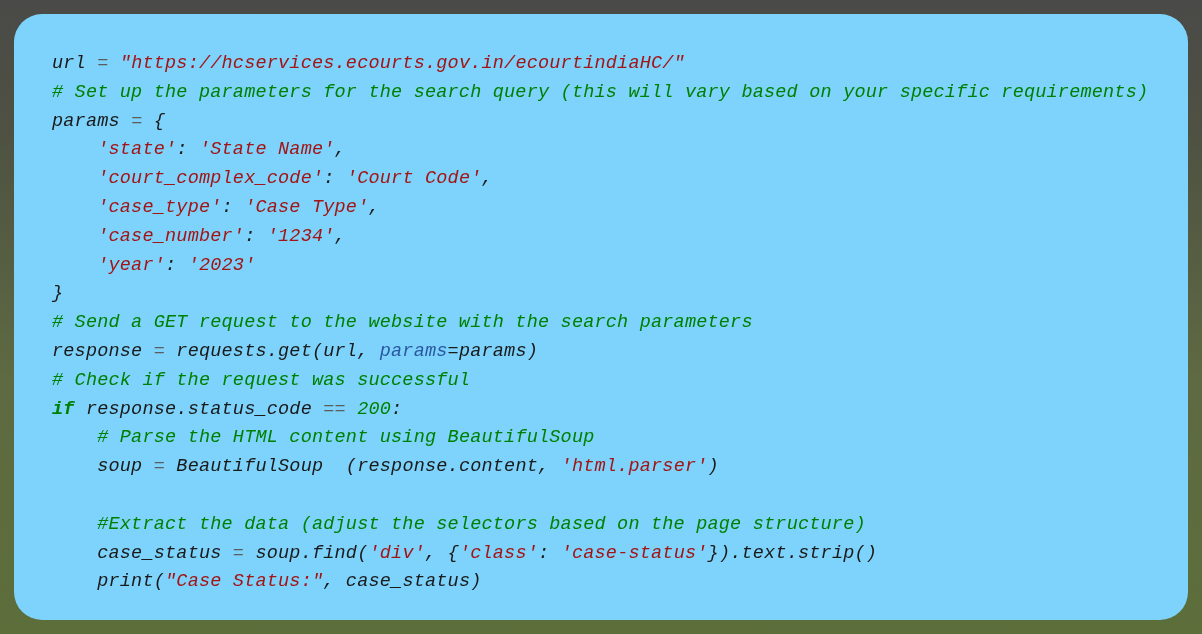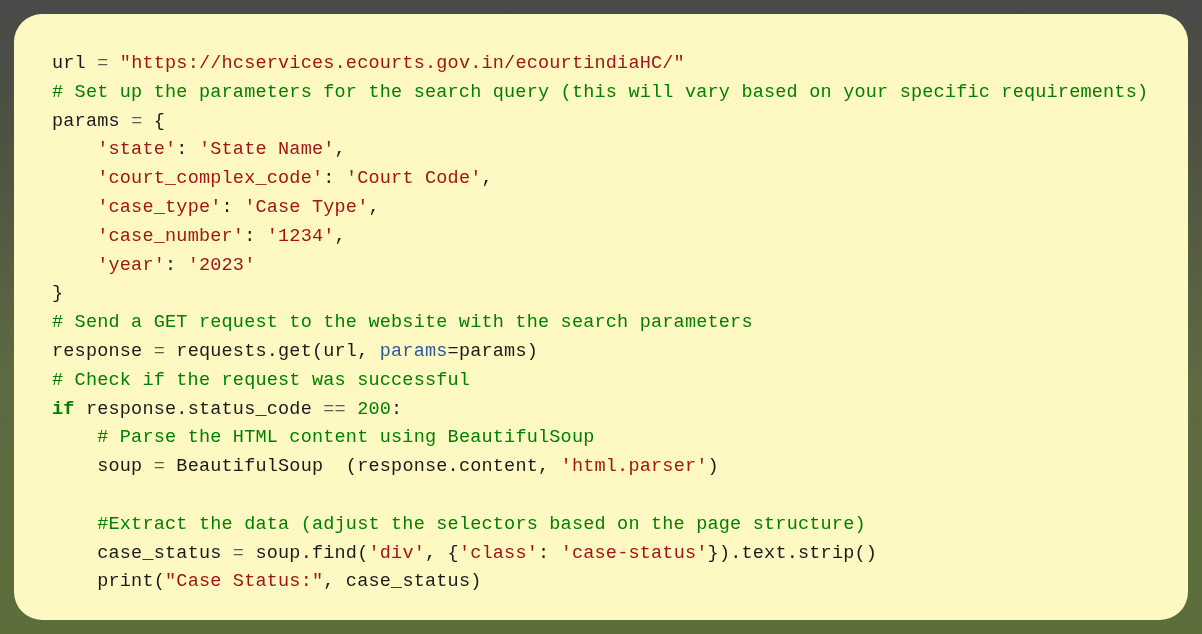--- a/index.html
+++ b/index.html
@@ -8,26 +8,27 @@
       box-sizing: border-box;
     }
     body {
       width: 1202px;
       height: 634px;
       background: linear-gradient(180deg, #4a4a48 0%, #4e5142 20%, #5e6a42 60%, #5c6e3a 100%);
       padding: 14px;
       font-family: 'Consolas', 'Monaco', 'Courier New', monospace;
     }
     .code-card {
-      background: #fef9c3;
+      background: #7dd3fc;
       border-radius: 28px;
       width: 100%;
       height: 100%;
       padding: 36px 38px;
       overflow: hidden;
+      font-style: italic;
     }
     pre {
       font-family: 'Consolas', 'Monaco', 'Courier New', monospace;
       font-size: 18.5px;
       line-height: 28.8px;
       white-space: pre;
       color: #1a1a1a;
       letter-spacing: 0.2px;
     }
     .tok-var { color: #1a1a1a; }

